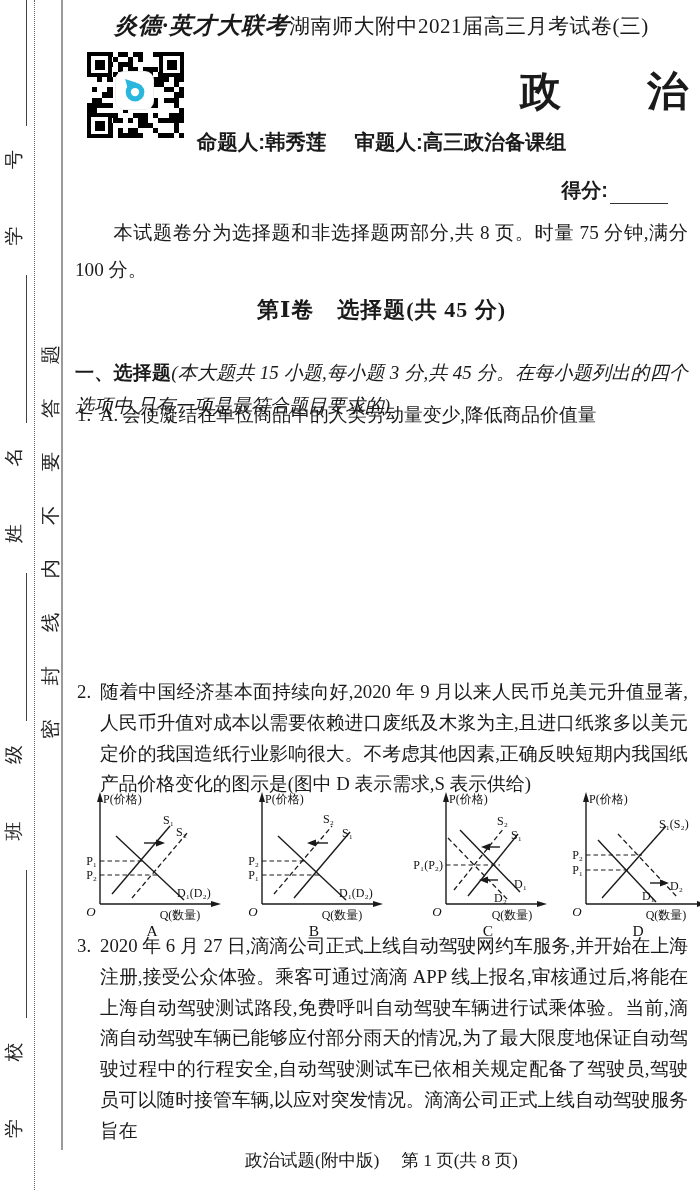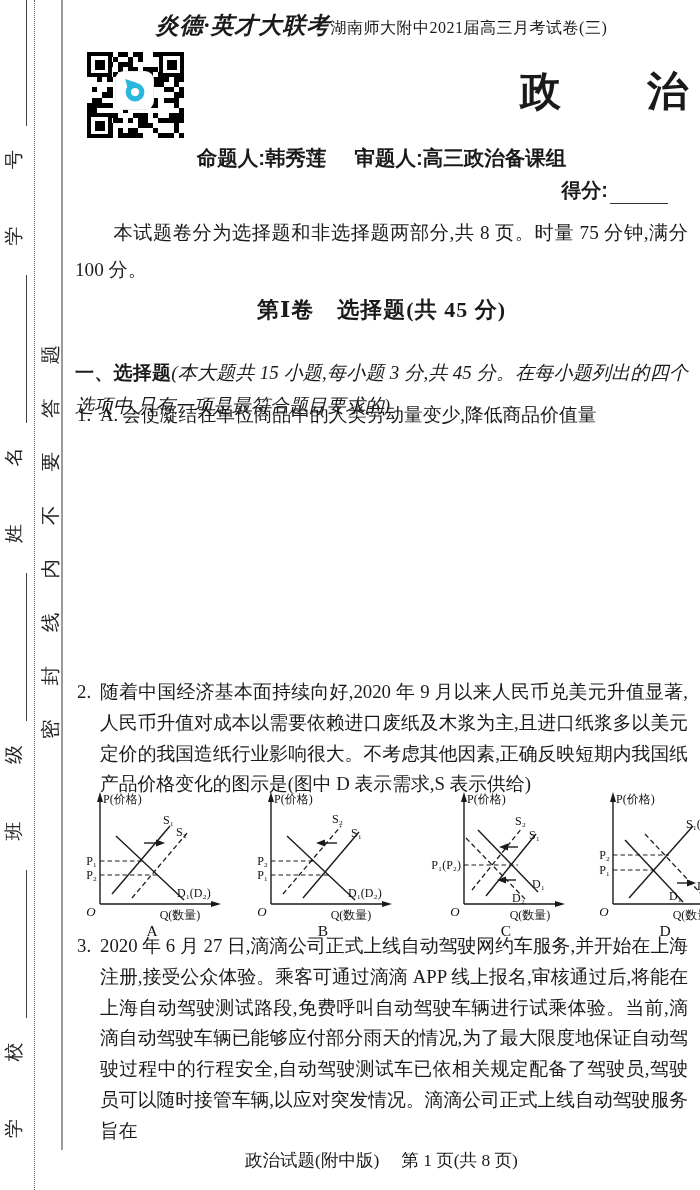--- a/index.html
+++ b/index.html
@@ -19,52 +19,52 @@
   .seal-col{position:absolute;left:37px;top:0;width:24px;height:1190px;}
   .seal-inner{justify-content:center;padding-left:70px;font-size:19.5px;letter-spacing:34px;color:#222;}
   .dotted-line{position:absolute;left:34px;top:0;height:1190px;width:0;border-left:1.5px dotted #666;}
   .border-line{position:absolute;left:61px;top:0;height:1150px;width:0;border-left:2px solid #9a9a9a;}
 
   
   .content{position:absolute;left:75px;top:0;width:613px;}
   .abs{position:absolute;}
   .exam-header{top:10px;left:0;width:613px;text-align:center;white-space:nowrap;font-size:21px;}
   .brand{font-weight:bold;font-style:italic;font-size:23px;letter-spacing:1px;margin-top:28px;}
-  .exam-name{font-size:16px;letter-spacing:0.5px;}
+  .exam-name{font-size:21px;letter-spacing:0.5px;}
 
   .qr{position:absolute;left:12px;top:52px;width:97px;height:86px;background:#fff;}
   .qr-cells{position:absolute;inset:0;display:grid;grid-template-columns:repeat(19,1fr);grid-auto-rows:1fr;}
   .qr-cells i{display:block;}
   .qr-cells i.b{background:#000;}
   .qr-finder{position:absolute;width:17px;height:17px;border:4px solid #000;background:#fff;}
   .qr-finder::after{content:"";position:absolute;inset:3.5px;background:#000;}
   .qr-tl{left:0;top:0;} .qr-tr{right:0;top:0;} .qr-bl{left:0;bottom:0;}
   .qr-logo{position:absolute;left:29px;top:20px;width:37px;height:37px;background:#fff;border-radius:8px;
            display:flex;align-items:center;justify-content:center;box-shadow:0 0 0 1px #eee;}
 
   .doc-title{top:64px;left:0;width:613px;text-align:right;font-size:41px;font-weight:bold;}
   .doc-title span{letter-spacing:2.1em;margin-right:-2.1em;}
-  .setters{top:144px;left:0;width:613px;text-align:center;font-weight:bold;font-size:20.5px;}
+  .setters{top:128px;left:0;width:613px;text-align:center;font-weight:bold;font-size:20.5px;}
   .setters .gap{display:inline-block;width:28px;}
   .score-line{top:177px;right:20px;font-weight:bold;font-size:20px;display:flex;align-items:flex-end;}
   .score-blank{display:inline-block;width:58px;border-bottom:1.6px solid #333;height:1em;margin-left:2px;}
 
   .intro{top:214px;left:0;width:613px;font-size:19.2px;line-height:37px;text-align:justify;text-indent:2em;}
   .section-heading{top:295px;left:0;width:613px;text-align:center;font-size:22px;font-weight:bold;letter-spacing:1px;}
   .part-intro{top:356px;left:0;width:613px;font-size:19px;line-height:33px;text-align:justify;}
   .part-title{font-weight:bold;font-family:"Liberation Sans","DejaVu Sans",sans-serif;font-size:19px;}
   .part-note{font-style:italic;}
 
   .question{left:0;width:613px;font-size:18.8px;line-height:30.8px;text-align:justify;padding-left:25px;box-sizing:border-box;}
   .q-num{position:absolute;left:2px;top:0;}
   .q1{top:400px;} .q2{top:677px;} .q3{top:931px;}
   .option{text-align:left;}
   .opt-label{margin-right:4px;}
 
-  .graphs-row{top:786px;left:1px;width:616px;display:flex;gap:18px;}
+  .graphs-row{top:786px;left:1px;width:616px;display:flex;gap:9px;}
   .graphs-row svg{display:block;flex:0 0 153px;}
   .gtext{font-size:12px;fill:#111;font-family:"Liberation Serif","DejaVu Serif",serif;}
   .gcap{font-size:15.5px;fill:#111;font-family:"Liberation Serif","DejaVu Serif",serif;}
   .gO{font-size:13px;font-style:italic;fill:#111;}
   .gline{stroke:#1a1a1a;stroke-width:1.4;fill:none;}
   .gdash{stroke:#1a1a1a;stroke-width:1.3;fill:none;stroke-dasharray:5 3;}
   .gpdash{stroke:#1a1a1a;stroke-width:1.2;fill:none;stroke-dasharray:4.5 3;}
   .ghead{fill:#1a1a1a;stroke:none;}
 
   .footer{top:1148px;left:0;width:613px;text-align:center;font-size:17.5px;}

